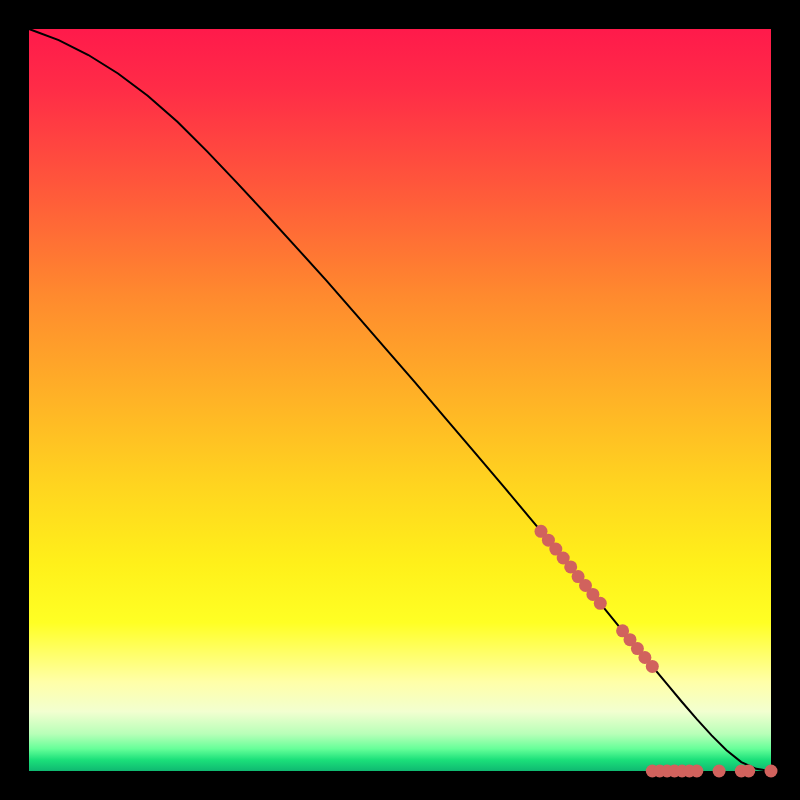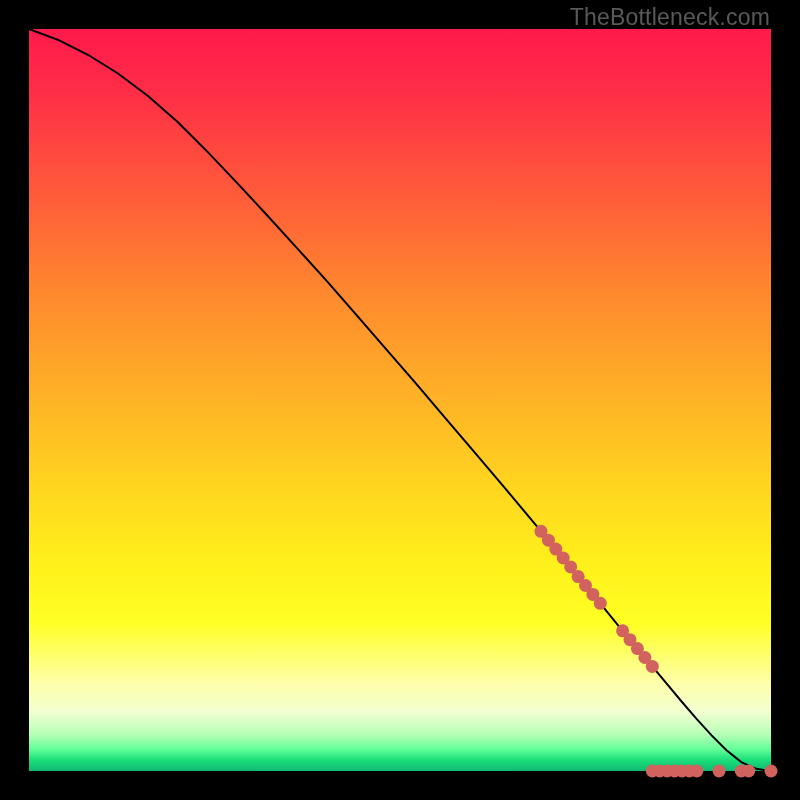--- a/index.html
+++ b/index.html
@@ -56,21 +56,20 @@
     position: absolute;
     left: 0;
     top: 0;
   }
 </style>
 </head>
 <body>
 
 <div class="stage">
   <div class="plot"></div>
-  <div class="watermark">TheBottleneck.com</div>
   <svg class="overlay" width="800" height="800">
     <g id="curve-layer">
         <path d="M29.0 29.0 L58.7 40.1 L88.4 55.0 L118.0 73.5 L147.7 95.8 L177.4 121.8 L207.1 151.4 L236.8 182.6 L266.4 214.5 L296.1 247.1 L325.8 279.8 L355.5 313.9 L385.2 348.1 L414.8 382.2 L444.5 417.1 L474.2 451.9 L503.9 486.8 L533.6 522.4 L563.2 558.0 L592.9 594.4 L622.6 630.8 L644.9 657.5 L667.1 684.2 L682.0 702.0 L696.8 719.1 L711.6 735.4 L726.5 750.2 L741.3 762.1 L756.2 768.8 L771.0 771.0" fill="none" stroke="#000000" stroke-width="2" stroke-linecap="round"></path>
       </g>
     <g id="markers-layer">
         <circle cx="541.0" cy="531.3" r="6.5" fill="#d1625d" stroke="#d1625d" stroke-width="0"></circle>
         <circle cx="548.4" cy="540.2" r="6.5" fill="#d1625d" stroke="#d1625d" stroke-width="0"></circle>
         <circle cx="555.8" cy="549.1" r="6.5" fill="#d1625d" stroke="#d1625d" stroke-width="0"></circle>
         <circle cx="563.2" cy="558.0" r="6.5" fill="#d1625d" stroke="#d1625d" stroke-width="0"></circle>
         <circle cx="570.7" cy="566.9" r="6.5" fill="#d1625d" stroke="#d1625d" stroke-width="0"></circle>

